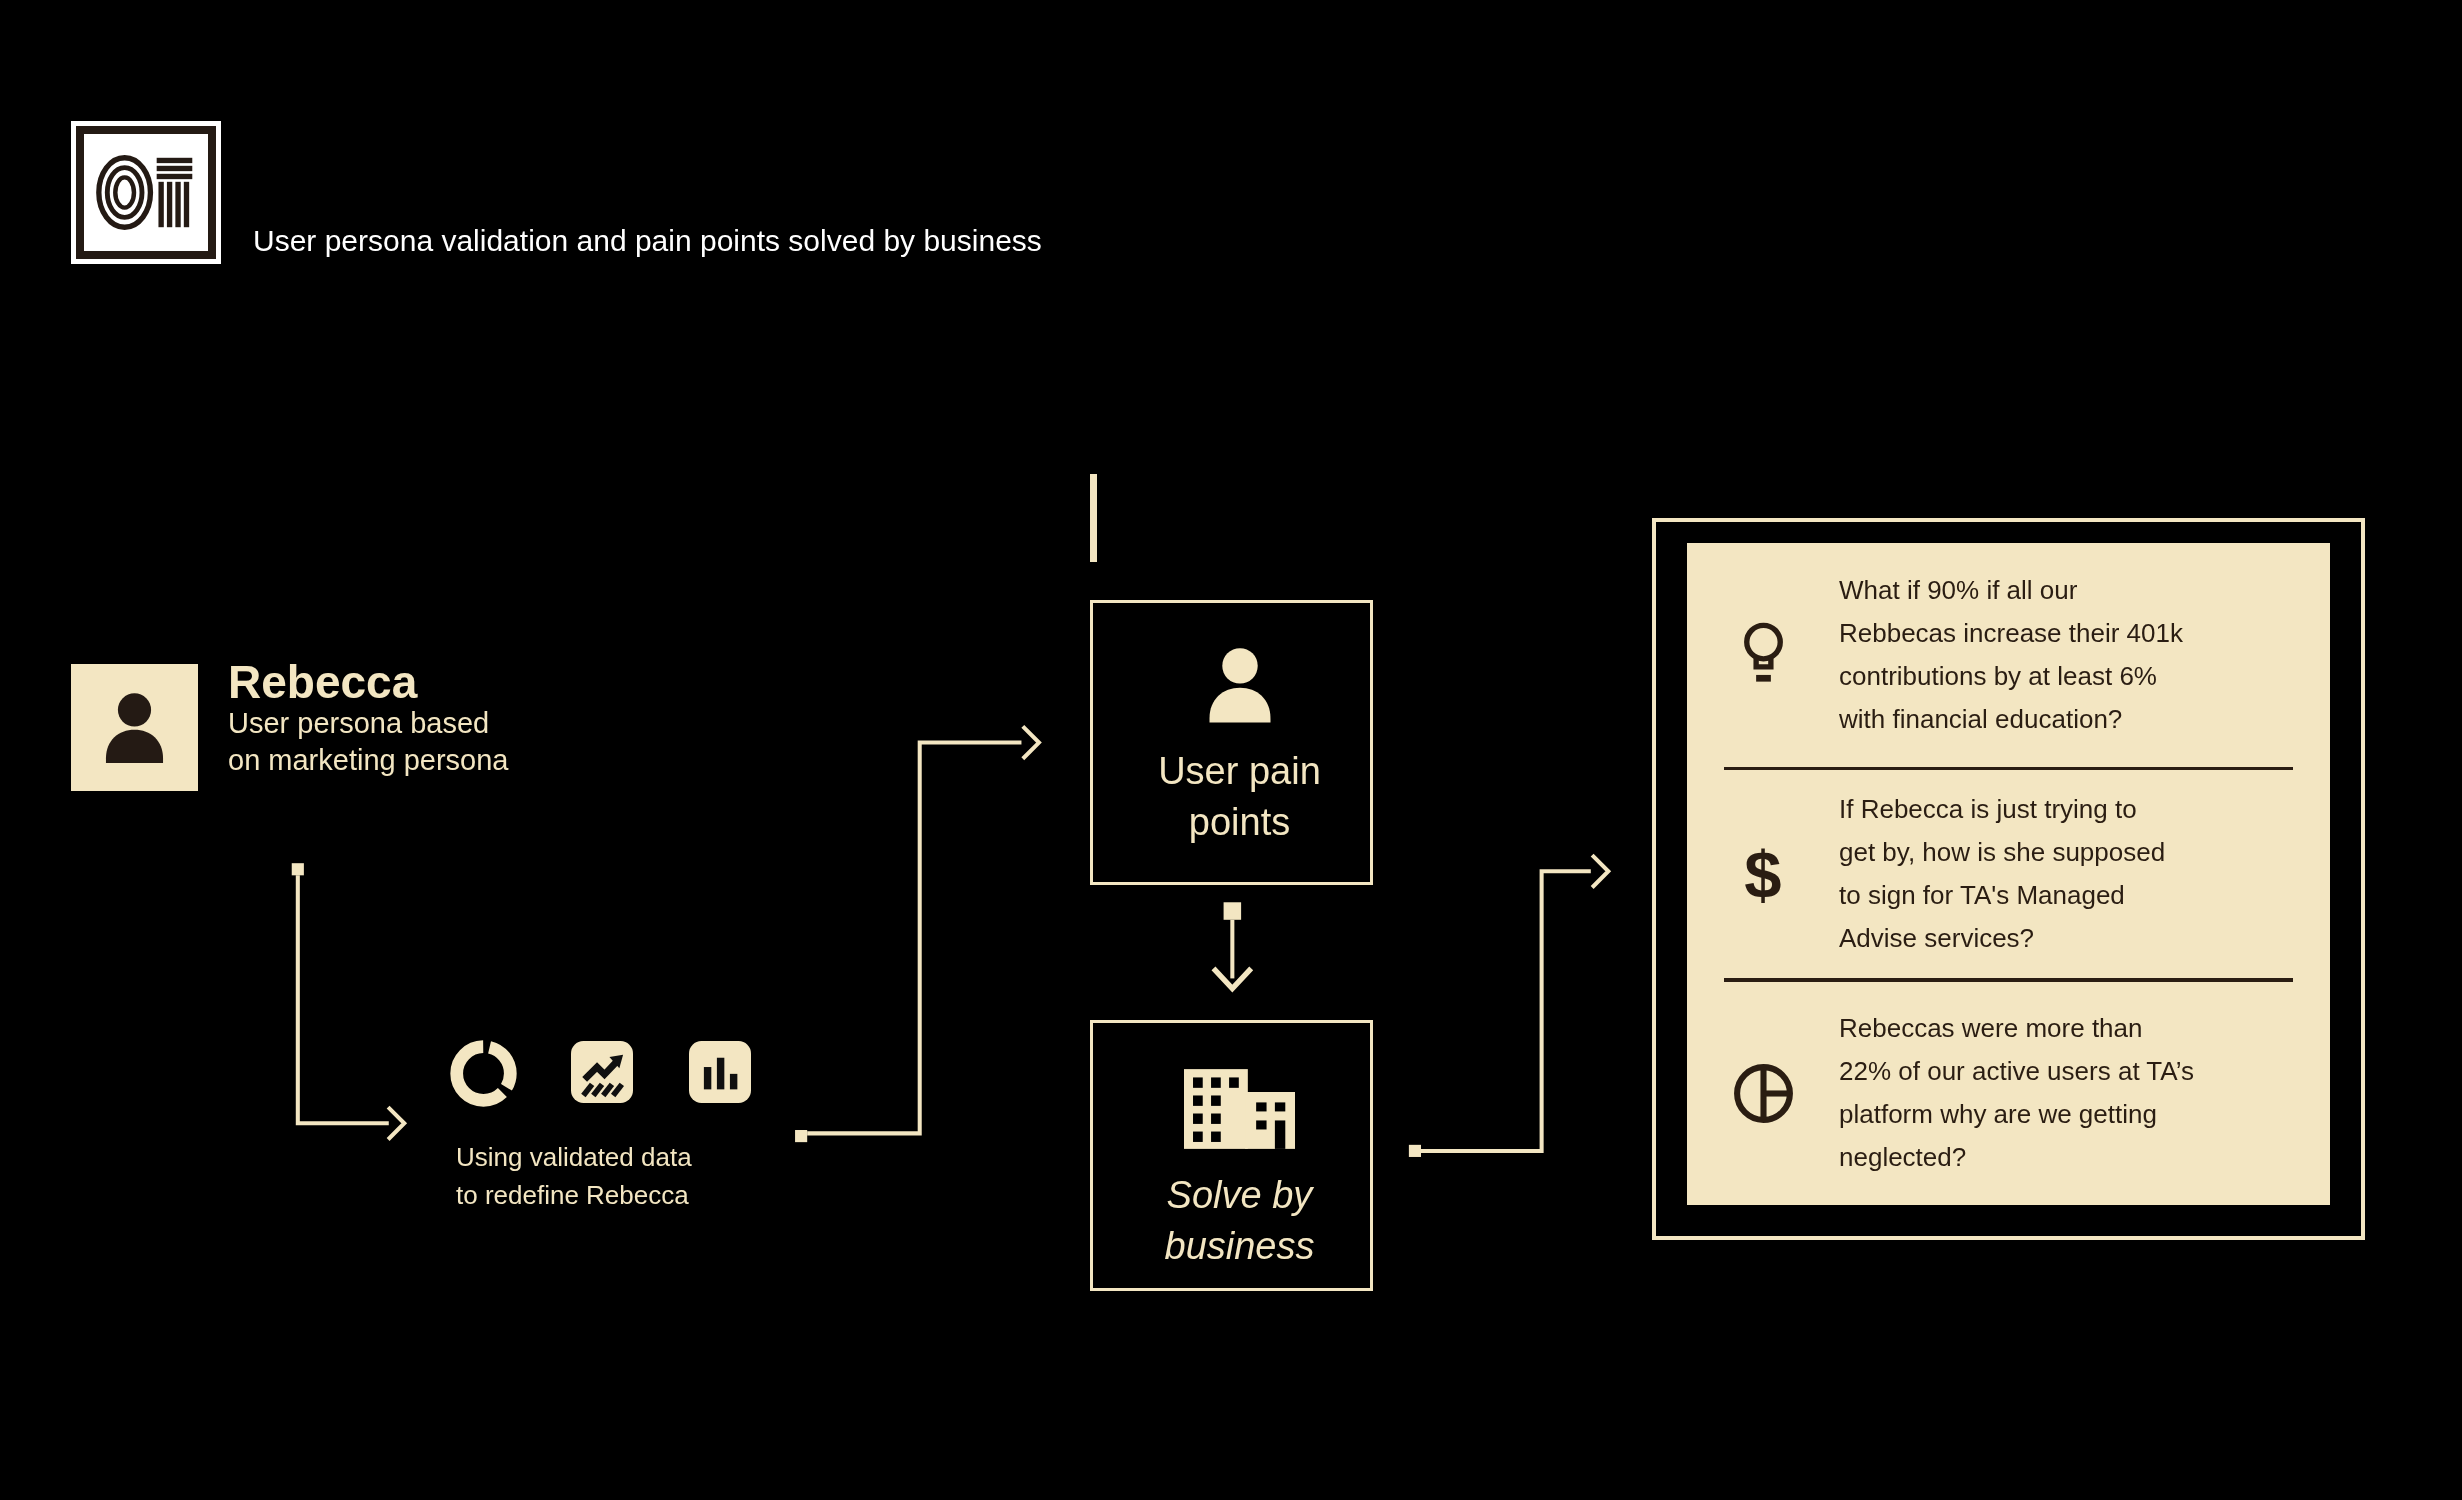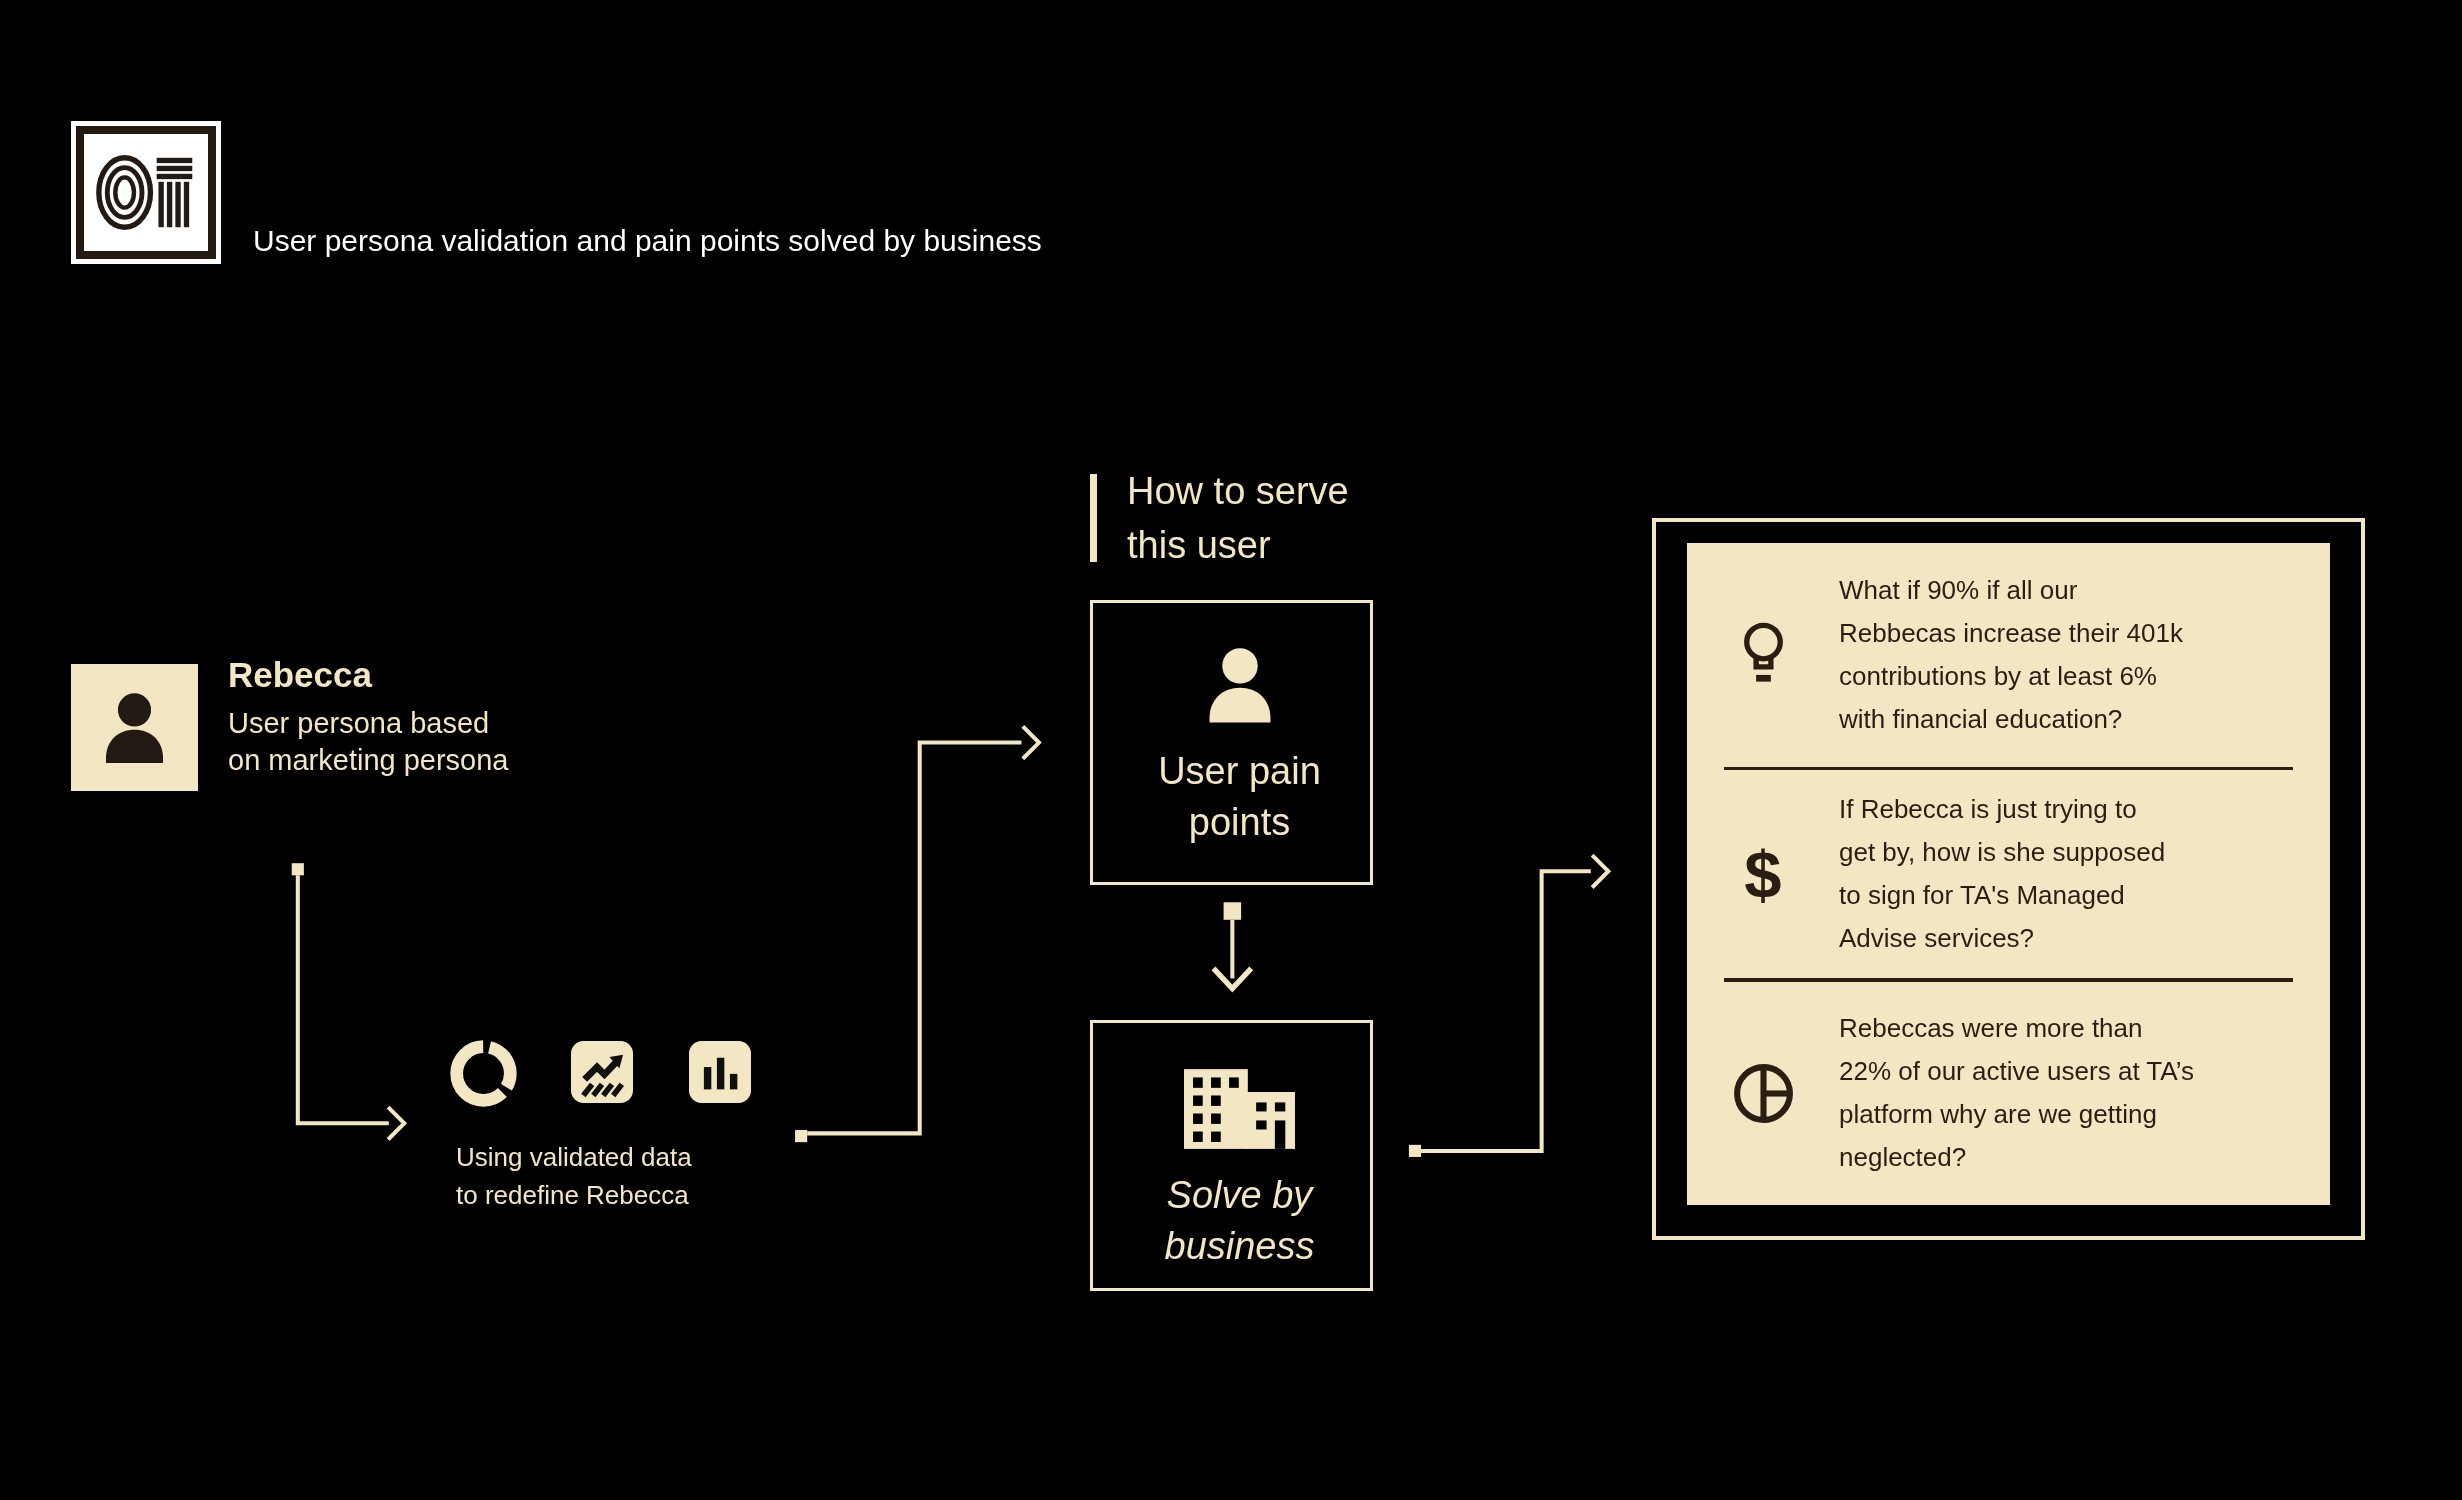--- a/index.html
+++ b/index.html
@@ -15,21 +15,21 @@
            padding:0; box-sizing:border-box; display:flex; }
   .badge-inner { margin:5.4px; flex:1; border:8.8px solid #241a14; background:#ffffff;
                  display:flex; align-items:center; justify-content:center; }
   .page-title { left:249px; top:116px; width:1011px; color:#ffffff; font-size:70px;
                 font-weight:700; letter-spacing:-0.7px; }
   .page-subtitle { left:253px; top:224px; width:1011px; color:#ffffff; font-size:30px; }
 
   
   .persona-box { left:71px; top:664px; width:127px; height:127px; background:#F3E6C2;
                  display:flex; align-items:center; justify-content:center; }
-  .persona-name { left:228px; top:655px; color:#F3E6C2; font-size:35px; font-weight:700; }
+  .persona-name { left:228px; top:655px; color:#F3E6C2; font-size:46px; font-weight:700; }
   .persona-desc { left:228px; top:705px; color:#F3E6C2; font-size:29px; line-height:37px; }
 
   
   .data-icons { left:450px; top:1040px; width:317px; height:74px; }
   .data-label { left:456px; top:1138px; color:#F3E6C2; font-size:26px; line-height:38px; }
 
   
   .serve-bar { left:1090px; top:474px; width:6.7px; height:88px; background:#F3E6C2; }
   .serve-heading { left:1127px; top:464px; color:#F3E6C2; font-size:38px; line-height:54px; }
 
@@ -121,22 +121,20 @@
         <rect x="24" y="42" width="12" height="36" fill="#101010"></rect>
         <rect x="45" y="27" width="12" height="51" fill="#101010"></rect>
         <rect x="66" y="53" width="12" height="25" fill="#101010"></rect>
       </svg>
     </span>
   </div>
   <div class="abs data-label preline">Using validated data
 to redefine Rebecca</div>
 
   <div class="abs serve-bar"></div>
-  <div class="abs serve-heading preline">How to serve
-this user</div>
 
   <div class="abs flow-box pain-box">
     <span>
       <svg width="78" height="80" viewBox="0 0 110 110" aria-hidden="true">
         <circle cx="55" cy="28" r="25" fill="#F3E6C2"></circle>
         <path d="M12 108 v-6 c0 -27 19 -43 43 -43 s43 16 43 43 v6 z" fill="#F3E6C2"></path>
       </svg>
     </span>
     <div class="flow-label preline">User pain
 points</div>

